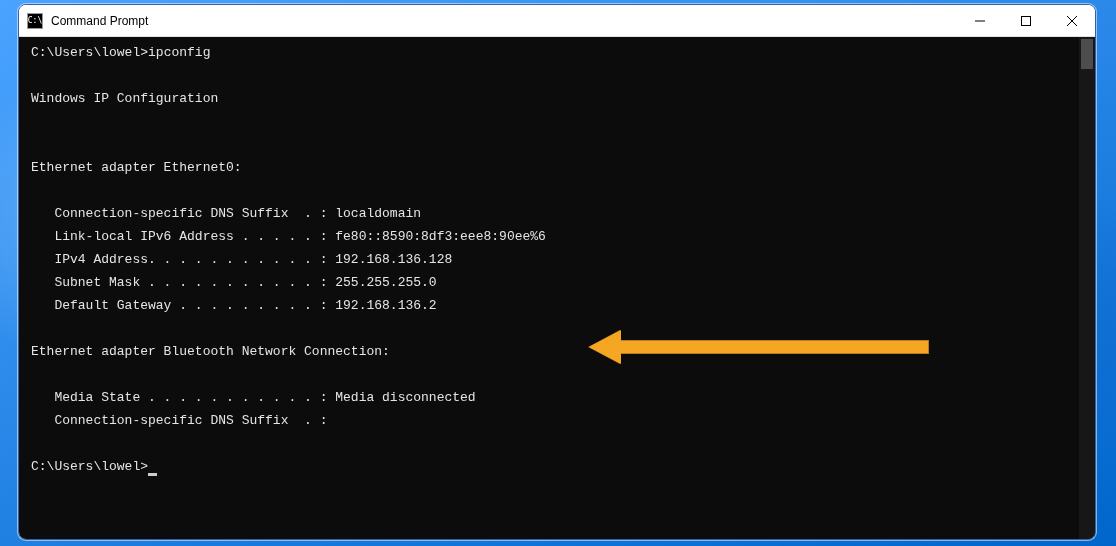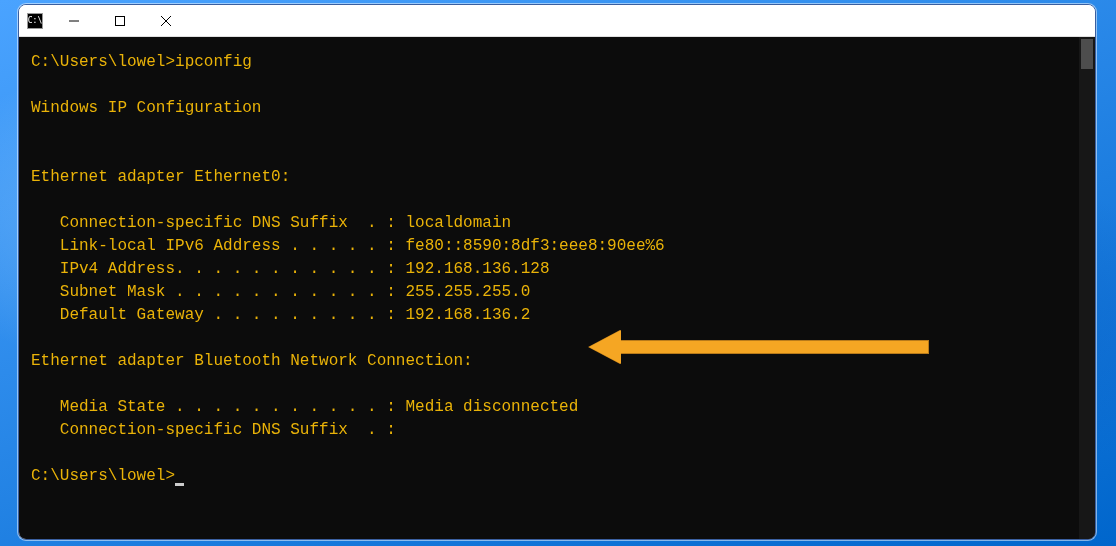--- a/index.html
+++ b/index.html
@@ -65,25 +65,25 @@
       height: 100%;
       display: flex;
       align-items: center;
       justify-content: center;
       cursor: pointer;
     }
     .terminal {
       width: 100%;
       height: calc(100% - 32px);
       background: #0c0c0c;
-      color: #eab308;
+      color: #e5e5e5;
       font-family: Consolas, "Courier New", monospace;
-      font-size: 16px;
+      font-size: 13px;
       line-height: 23px;
-      padding: 14px 12px;
+      padding: 4px 12px;
       white-space: pre;
       position: relative;
       overflow: hidden;
     }
     .scrollbar {
       position: absolute;
       right: 0;
       top: 0;
       width: 16px;
       height: 100%;
@@ -133,20 +133,21 @@
     }
   </style>
 </head>
 <body>
 
 <div class="desktop-bg"></div>
 
 <div class="window">
   <div class="titlebar">
     <div class="app-icon">C:\</div>
+    <div class="app-title">Command Prompt</div>
     <div class="win-controls">
       <div class="win-btn">
         <svg width="10" height="10">
             <line x1="0" y1="5" x2="10" y2="5" stroke="#000" stroke-width="1"></line>
           </svg>
       </div>
       <div class="win-btn">
         <svg width="10" height="10">
             <rect x="0.5" y="0.5" width="9" height="9" fill="none" stroke="#000" stroke-width="1"></rect>
           </svg>

